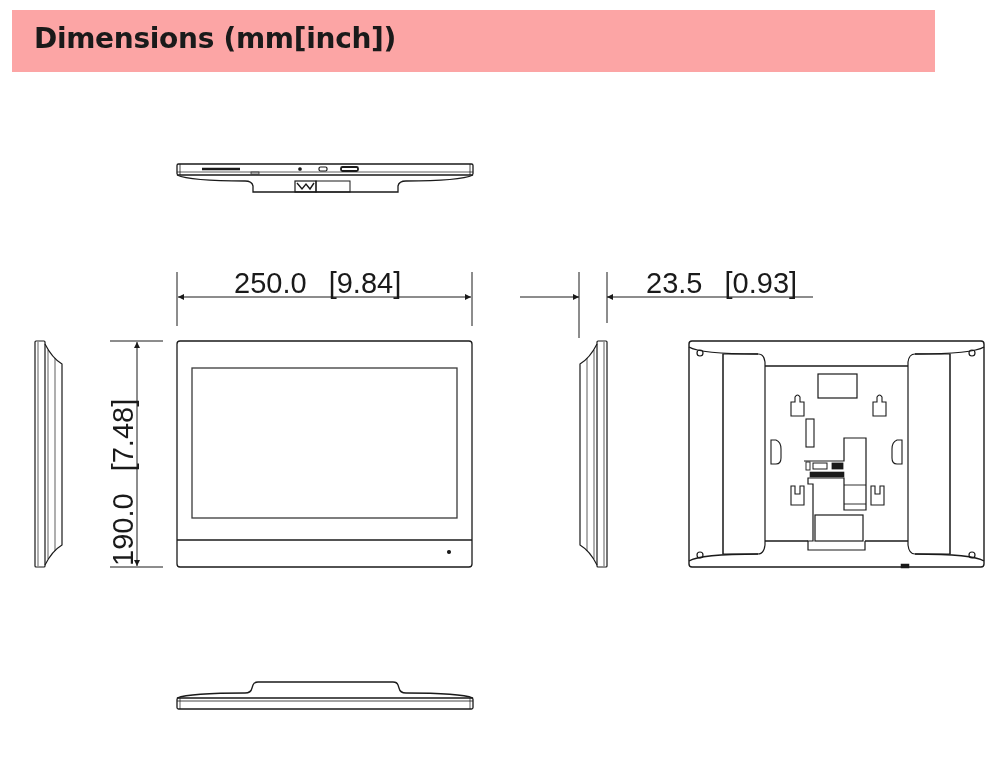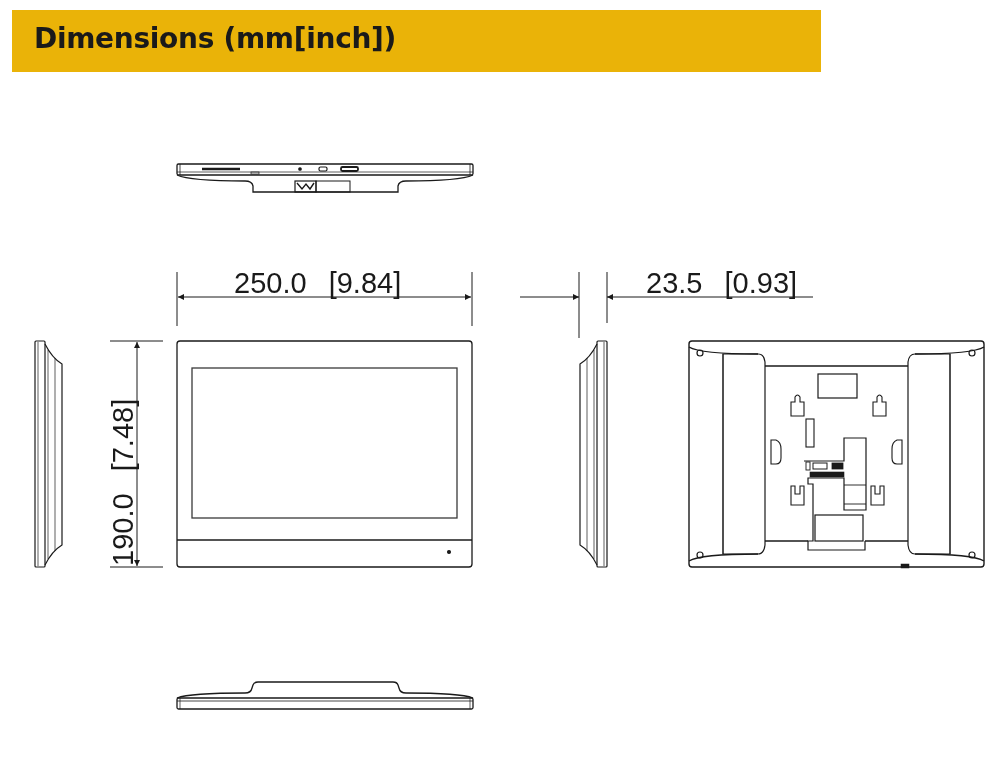--- a/index.html
+++ b/index.html
@@ -1,19 +1,19 @@
 <!DOCTYPE html>
 <html><head>
   <meta charset="utf-8">
   <style>
     html, body { margin: 0; padding: 0; background: #ffffff; }
     body { width: 1004px; height: 759px; position: relative; overflow: hidden; }
     .header-bar {
-      position: absolute; left: 12px; top: 10px; width: 809px; height: 62px;
-      background: #eab308;
+      position: absolute; left: 12px; top: 10px; width: 923px; height: 62px;
+      background: #fca5a5;
     }
     .header-title {
       position: absolute; left: 22px; top: 12px;
       font-family: "DejaVu Sans", sans-serif; font-weight: bold;
       font-size: 28px; color: #1a1a1a; letter-spacing: -0.3px;
     }
     svg.drawing { position: absolute; left: 0; top: 0; }
     .dimtext {
       font-family: "Liberation Sans", sans-serif; font-size: 29px;
       fill: #1a1a1a; font-weight: normal;

